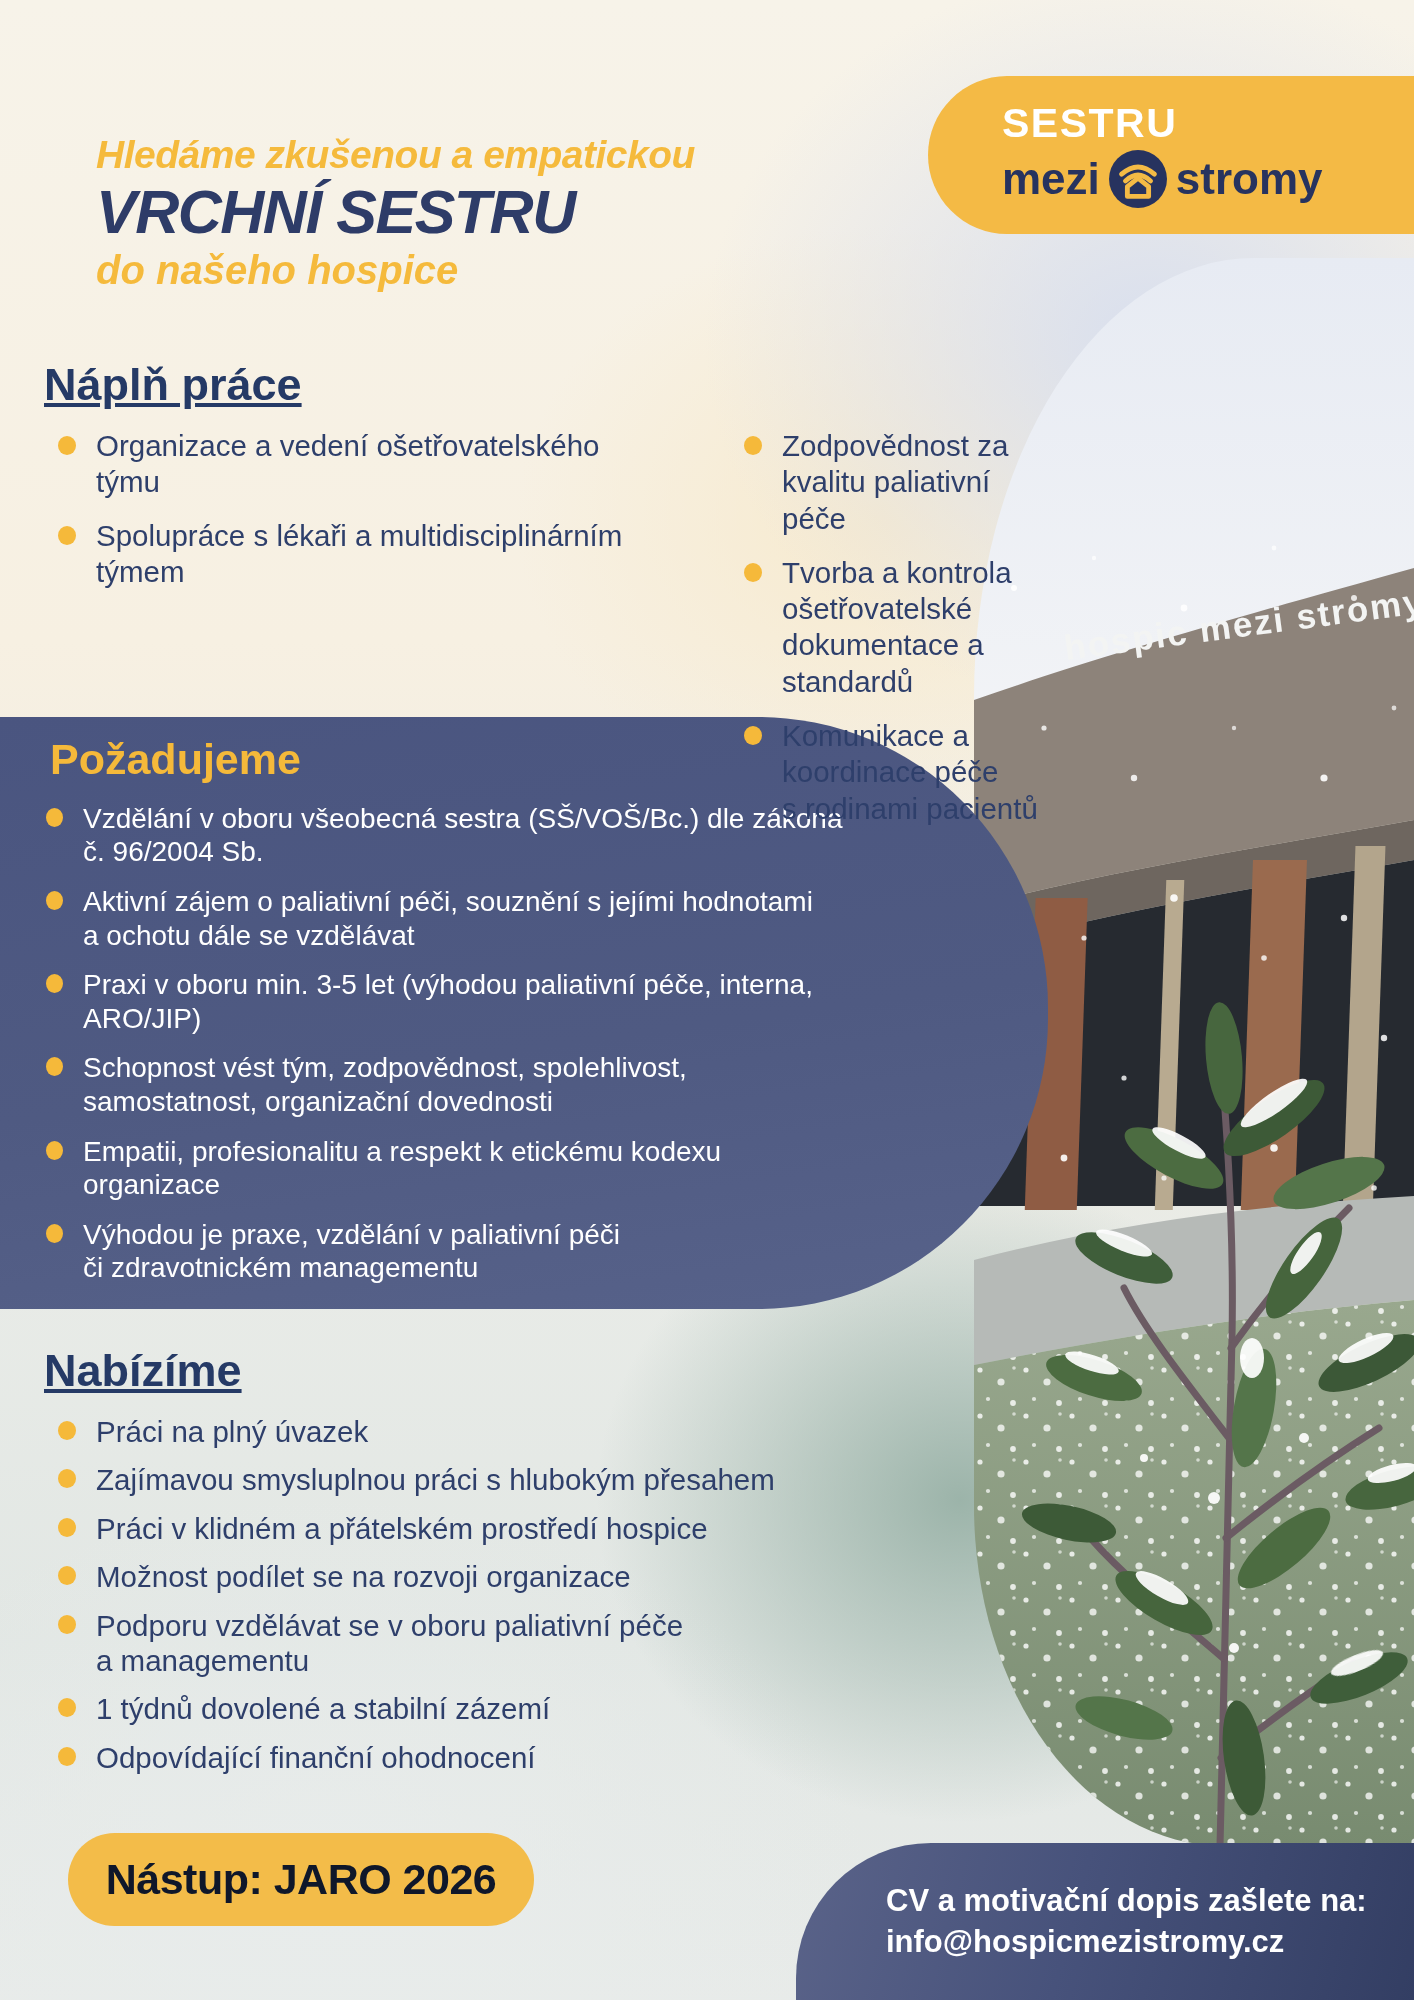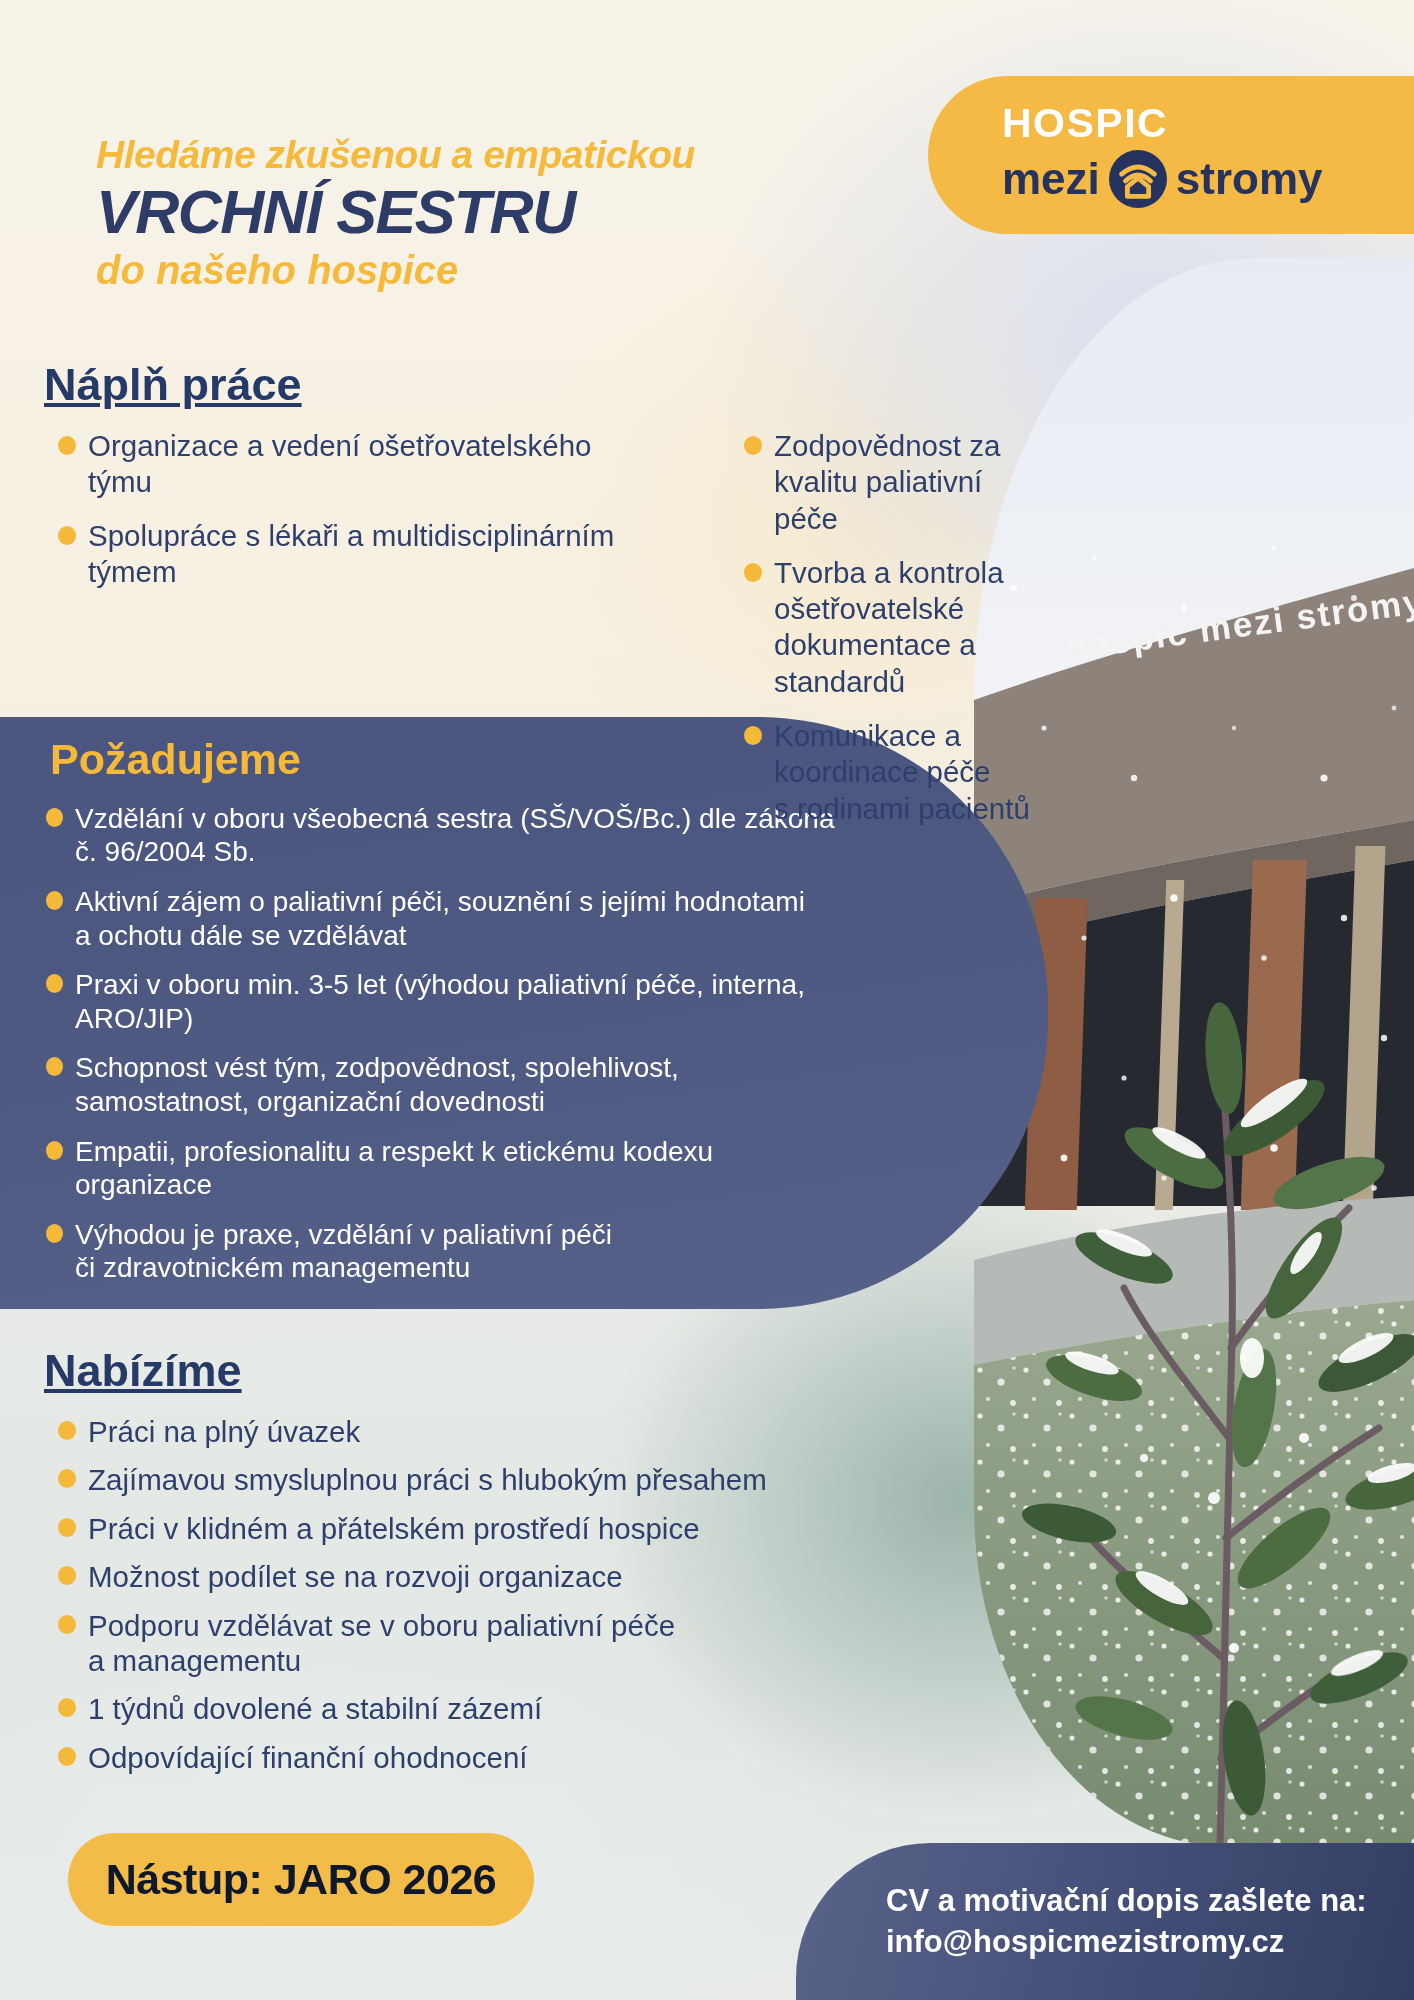--- a/index.html
+++ b/index.html
@@ -33,21 +33,21 @@
   .header{position:absolute;left:96px;top:134px;z-index:4;font-style:italic;}
   .h1a{font-size:39px;font-weight:700;color:#f5ba3c;letter-spacing:-.5px;line-height:1.1;}
   .h1b{font-size:61px;font-weight:700;color:#2e3c68;letter-spacing:-1.5px;line-height:1.08;margin-top:3px;}
   .h1c{font-size:40px;font-weight:700;color:#f5ba3c;line-height:1.1;margin-top:2px;}
   
   .sec-h{position:absolute;z-index:4;font-size:45px;font-weight:700;color:#253a66;line-height:1;text-decoration:underline;}
   .sec-h.naplnh{left:44px;top:362px;}
   .sec-h.nabh{left:44px;top:1348px;}
   
   ul.blist{list-style:none;margin:0;padding:0;display:flex;flex-direction:column;}
-  ul.blist li{display:flex;gap:12px;align-items:flex-start;}
+  ul.blist li{display:flex;gap:20px;align-items:flex-start;}
   .dot{flex:0 0 auto;width:18px;height:19px;border-radius:50%;background:#f5b93a;margin-top:8px;}
   .txt{white-space:pre-line;}
   .cols{position:absolute;left:58px;top:428px;width:990px;z-index:4;display:flex;}
   .col1{width:648px;flex:0 0 auto;}
   .col1 ul.blist{gap:17px;}
   .col2{margin-left:38px;flex:1;}
   .col2 ul.blist{gap:18px;}
   .cols .txt{font-size:29.5px;color:#2e3f6b;line-height:1.23;}
   
   .panel{
@@ -190,21 +190,21 @@
           <circle cx="240" cy="1240" r="6"></circle>
             <circle cx="330" cy="1180" r="5"></circle>
           <circle cx="170" cy="1200" r="4"></circle>
             <circle cx="260" cy="1390" r="5"></circle>
         </g>
       </g>
     </svg>
   </div>
 
   <div class="logo">
-    <div class="logo-top">HOSPIC</div>
+    <div class="logo-top">SESTRU</div>
     <div class="logo-bottom">
       <span class="logo-word">mezi</span>
       <svg class="logo-ic" viewBox="0 0 60 60">
         <circle cx="30" cy="30" r="30" fill="#27335f"></circle>
         <path d="M13,25 Q30,10 47,25" fill="none" stroke="#f4ba45" stroke-width="5" stroke-linecap="round"></path>
         <path d="M17,32 Q30,20 43,32" fill="none" stroke="#f4ba45" stroke-width="5" stroke-linecap="round"></path>
         <path d="M19,48 L19,38 L30,29 L41,38 L41,48 Z" fill="none" stroke="#f4ba45" stroke-width="5" stroke-linejoin="round"></path>
       </svg>
       <span class="logo-word">stromy</span>
     </div>

